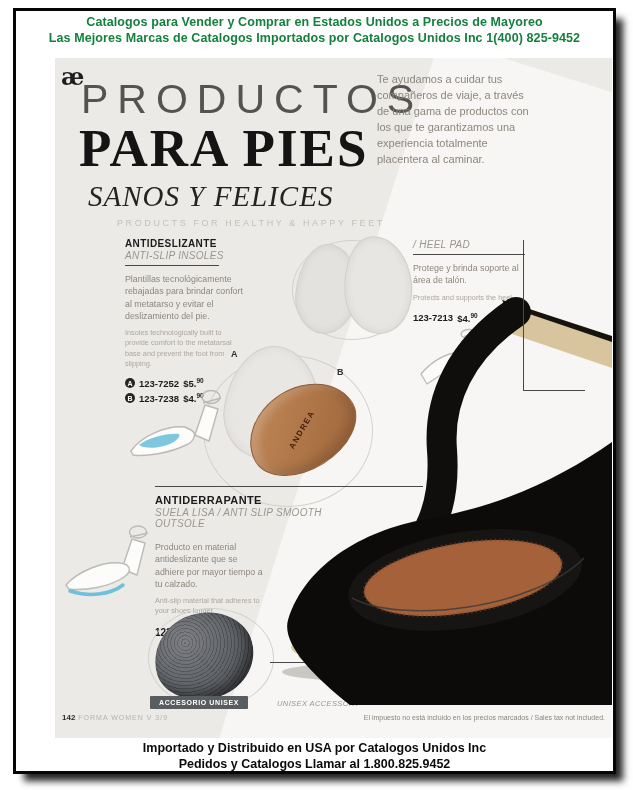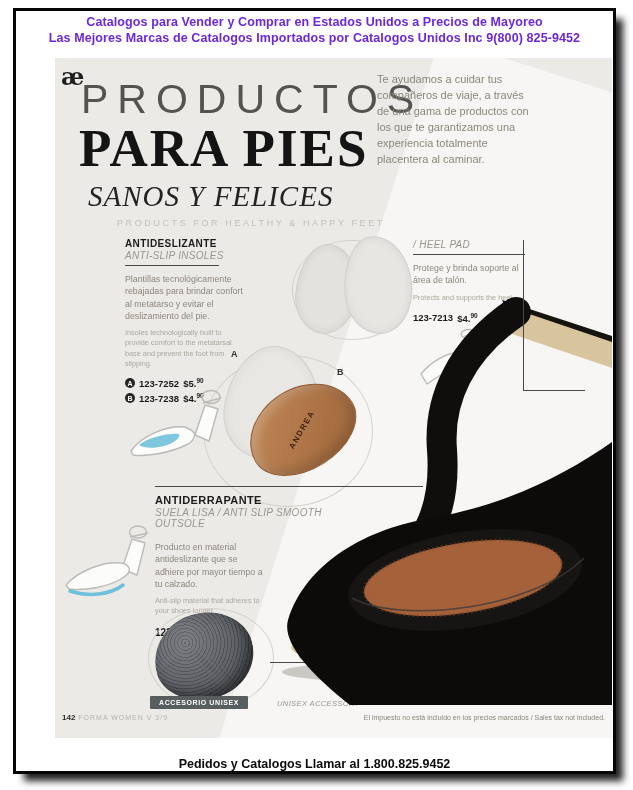--- a/index.html
+++ b/index.html
@@ -4,21 +4,21 @@
 <style>
   html,body{margin:0;padding:0;background:#ffffff;}
   .stage{position:relative;width:633px;height:790px;background:#ffffff;overflow:hidden;
          font-family:"Liberation Sans",sans-serif;-webkit-font-smoothing:antialiased;}
   .abs{position:absolute;}
 
   
   .page-frame{position:absolute;left:13px;top:8px;width:597px;height:760px;background:#ffffff;
               border:3px solid #060606;box-shadow:9px 9px 7px -2px rgba(5,5,5,.88);overflow:hidden;}
 
-  .hdr{left:0;width:100%;text-align:center;font-weight:bold;font-size:12.5px;color:#6d28d9;letter-spacing:0.1px;}
+  .hdr{left:0;width:100%;text-align:center;font-weight:bold;font-size:12.5px;color:#15803d;letter-spacing:0.1px;}
   .ftr{left:0;width:100%;text-align:center;font-weight:bold;font-size:12.5px;color:#0b0b0b;}
 
   
   .scan{left:39px;top:47px;width:557px;height:680px;background:#eceae7;overflow:hidden;}
   .diag{left:385px;top:-20px;width:800px;height:950px;background:#f7f6f4;
         transform:rotate(17.5deg);transform-origin:0 0;}
 
   .logo{left:6px;top:4px;font-family:"DejaVu Serif",serif;font-weight:bold;font-size:24px;color:#1e1e1e;}
   .t1{left:26px;top:18px;font-size:41px;font-weight:300;letter-spacing:9px;color:#55534f;}
   .t2{left:24px;top:60px;font-family:"Liberation Serif",serif;font-weight:bold;font-size:53px;
@@ -74,21 +74,21 @@
   .tax{font-size:7px;color:#8b857d;text-align:right;}
   svg{display:block;}
 </style>
 </head>
 <body>
 
 <div class="stage">
   <div class="page-frame">
 
     <div class="abs hdr" style="top:4px;">Catalogos para Vender y Comprar en Estados Unidos a Precios de Mayoreo</div>
-    <div class="abs hdr" style="top:20px;">Las Mejores Marcas de Catalogos Importados por Catalogos Unidos Inc 9(800) 825-9452</div>
+    <div class="abs hdr" style="top:20px;">Las Mejores Marcas de Catalogos Importados por Catalogos Unidos Inc 1(400) 825-9452</div>
 
     <div class="abs scan">
       <div class="abs diag"></div>
 
       <div class="abs logo">æ</div>
       <div class="abs t1">PRODUCTOS</div>
       <div class="abs t2">PARA PIES</div>
       <div class="abs t3">SANOS Y FELICES</div>
       <div class="abs t4">PRODUCTS FOR HEALTHY &amp; HAPPY FEET</div>
 
@@ -203,15 +203,16 @@
         <ellipse cx="185" cy="290" rx="118" ry="48" fill="#161514" transform="rotate(-9 185 290)"></ellipse>
         <ellipse cx="183" cy="288" rx="100" ry="35" fill="#a4613a" transform="rotate(-9 183 288)"></ellipse>
         <ellipse cx="183" cy="288" rx="100" ry="35" fill="none" stroke="#7a4525" stroke-width="3" stroke-dasharray="1.5 3" transform="rotate(-9 183 288)" opacity="0.55"></ellipse>
         <path d="M72,308 C120,334 252,320 304,268" fill="none" stroke="#3c3a37" stroke-width="1.6" opacity="0.8"></path>
       </svg>
 
       <div class="abs callout" style="left:468px;top:182px;width:1px;height:150px;"></div>
       <div class="abs callout" style="left:468px;top:332px;width:62px;height:1px;"></div>
     </div>
 
+    <div class="abs ftr" style="top:730px;">Importado y Distribuido en USA por Catalogos Unidos Inc</div>
     <div class="abs ftr" style="top:746px;">Pedidos y Catalogos Llamar al 1.800.825.9452</div>
   </div>
 </div>
 
 </body></html>

